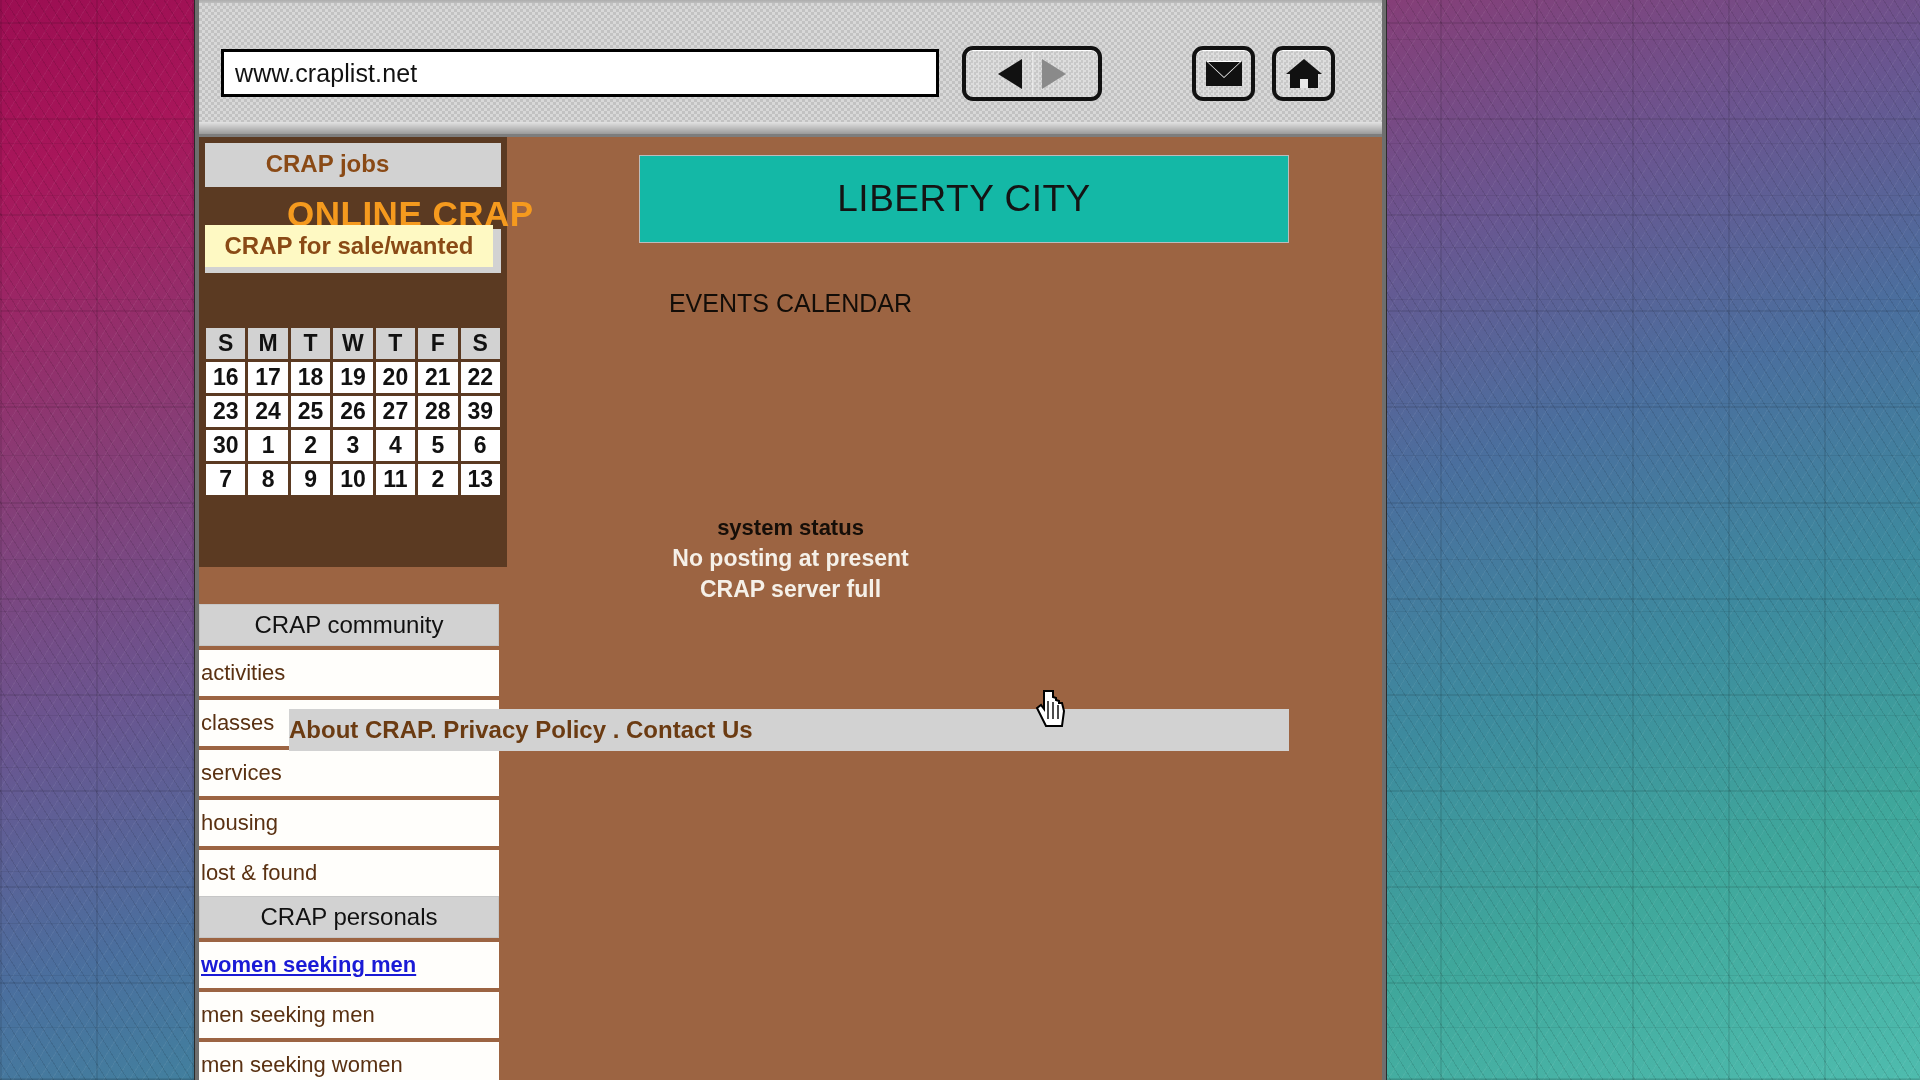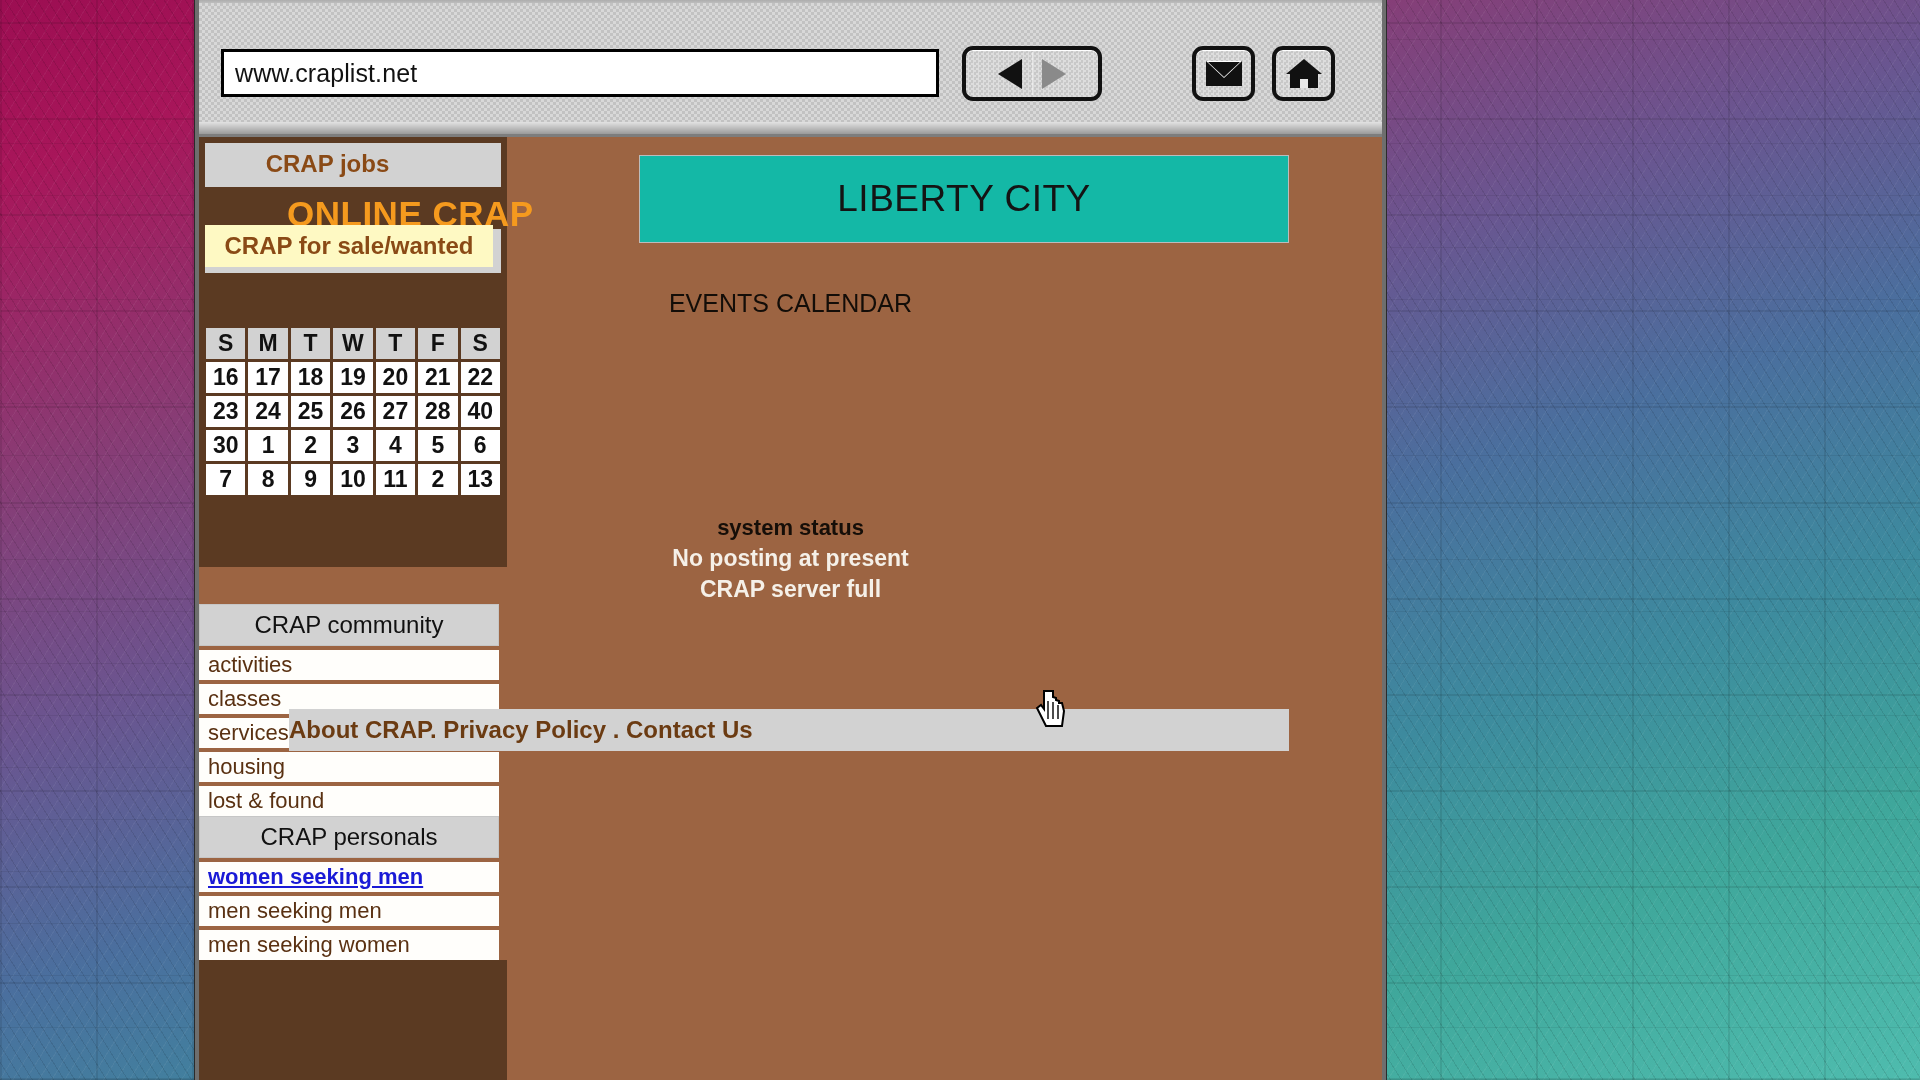--- a/index.html
+++ b/index.html
@@ -95,22 +95,22 @@
     background:#14b8a6;border:1px solid #bcbcbc;
     display:flex;align-items:center;justify-content:center;
     font-size:37px;color:#141414;letter-spacing:.5px;
   }
   .hdr{
     background:#d2d2d2;border:1px solid #c6c6c6;
     height:42px;display:flex;align-items:center;justify-content:center;
     font-size:24px;color:#111;box-sizing:border-box;
   }
   .row{
-    background:#fffefb;height:30px;display:flex;align-items:center;
-    padding-left:9px;box-sizing:border-box;
+    background:#fffefb;height:46px;display:flex;align-items:center;
+    padding-left:2px;box-sizing:border-box;
     font-size:22px;color:#5a3112;font-weight:500;
   }
 
   
   #leftcol{left:90px;top:122px;width:308px;height:430px;background:#5b3a22;}
   #postbtn{position:absolute;left:6px;top:6px;width:296px;height:44px;
     background:#d2d2d2;display:flex;align-items:center;justify-content:center;
     font-size:25px;color:#111;}
   #aboutbtn{position:absolute;left:6px;top:92px;width:296px;height:44px;
     background:#d2d2d2;display:flex;align-items:center;justify-content:center;
@@ -227,21 +227,21 @@
                 <td>21</td>
                 <td>22</td>
               </tr>
               <tr>
                 <td>23</td>
                 <td>24</td>
                 <td>25</td>
                 <td>26</td>
                 <td>27</td>
                 <td>28</td>
-                <td>40</td>
+                <td>39</td>
               </tr>
               <tr>
                 <td>30</td>
                 <td>1</td>
                 <td>2</td>
                 <td>3</td>
                 <td>4</td>
                 <td>5</td>
                 <td>6</td>
               </tr>

